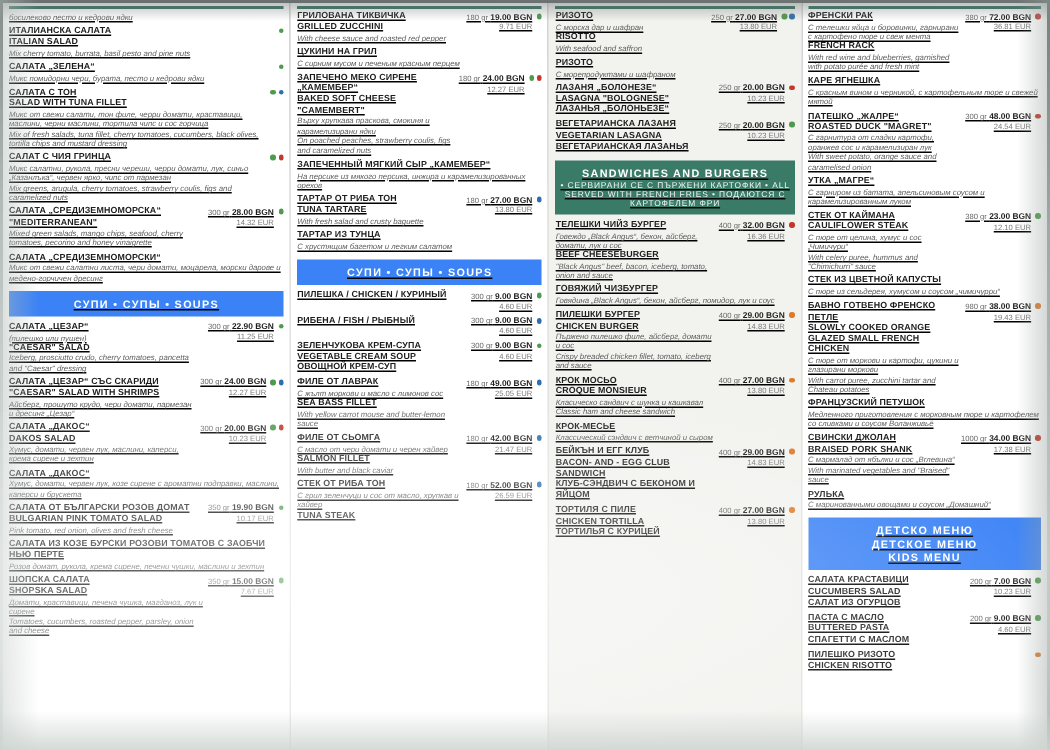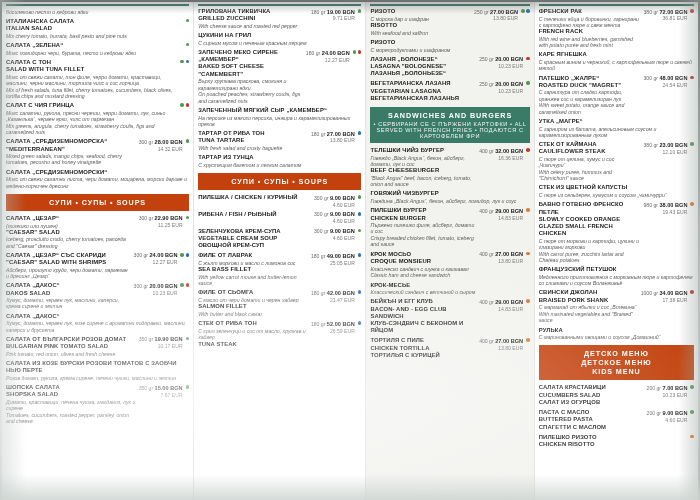--- a/index.html
+++ b/index.html
@@ -27,31 +27,32 @@
     display:flex;
     padding:2px 2px 0 2px;
     box-sizing:border-box;
     gap:0px;
   }
   .col{
     background:#ffffff;
     position:relative;
     box-sizing:border-box;
     overflow:hidden;
+    text-decoration:underline;
   }
   .col.c1{width:192px;padding:2px 4px 0 4px;}
   .col.c2{width:172px;padding:2px 4px 0 4px;}
   .col.c3{width:168px;padding:2px 4px 0 4px;background:#f2f2ef;}
   .col.c4{width:164px;padding:2px 4px 0 4px;}
 
   .sep{width:1px;background:#e3e3e0;}
 
   
   .secbar{
-    background:#c2410c;color:#fff;
+    background:#3b82f6;color:#fff;
     text-align:center;
     font-size:7.2px;letter-spacing:.9px;
     padding:4px 2px;margin:5px 0 4px 0;
     font-weight:bold;
     text-transform:uppercase;
   }
   .secbar.light{background:#3a7b67;}
   .secbar .sub{display:block;font-size:5.6px;font-weight:normal;letter-spacing:.6px;opacity:.92;margin-top:1px;}
 
   .item{

